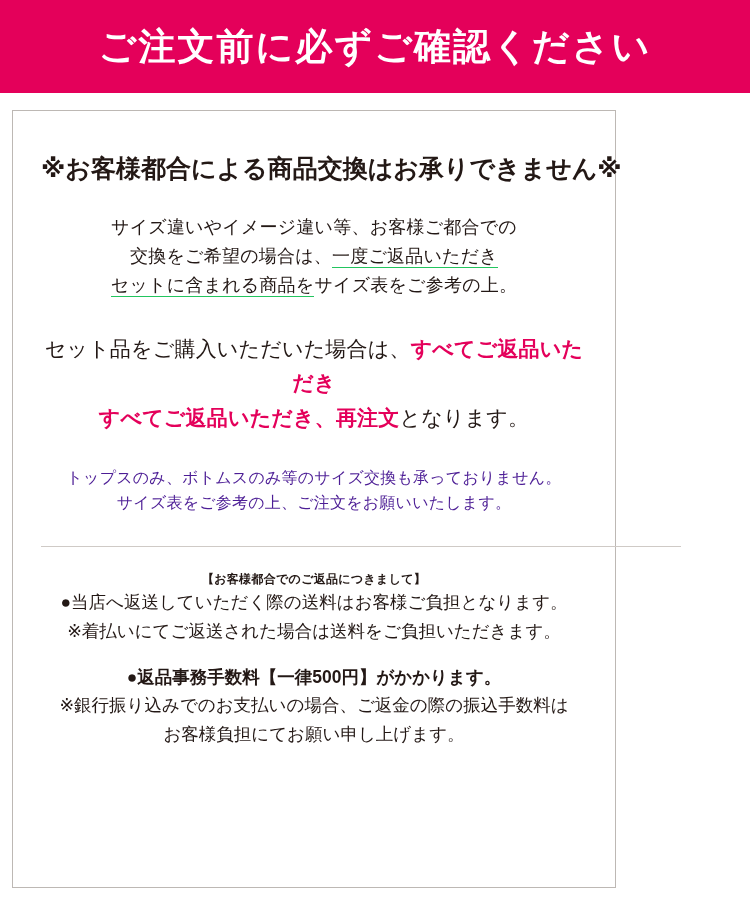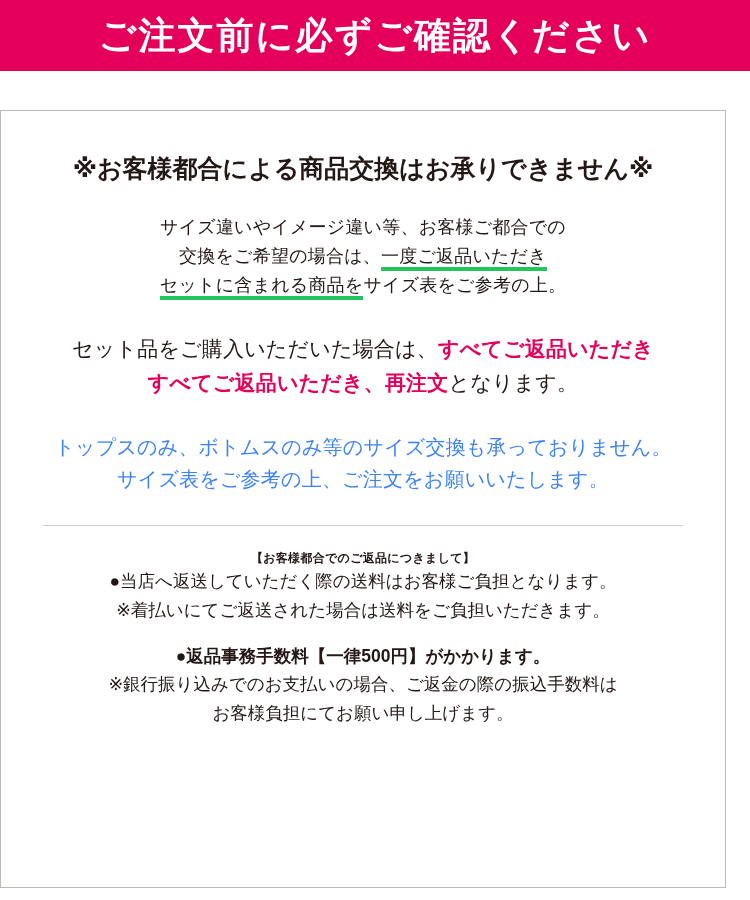--- a/index.html
+++ b/index.html
@@ -17,41 +17,41 @@
   .page {
     position: relative;
     width: 750px;
     height: 900px;
     box-sizing: border-box;
   }
 
   
   .banner {
     width: 750px;
-    height: 71px;
+    height: 93px;
     background: #e4005a;
     display: flex;
     align-items: center;
     justify-content: center;
   }
   .banner-title {
     color: #ffffff;
     font-size: 37px;
     font-weight: bold;
     letter-spacing: 2px;
     line-height: 1;
     white-space: nowrap;
   }
 
   
   .notice-box {
     position: absolute;
     top: 110px;
-    left: 0;
-    width: 726px;
+    left: 12px;
+    width: 604px;
     height: 778px;
     box-sizing: border-box;
     border: 1px solid #bdb8b4;
     background: #ffffff;
   }
 
   .inner {
     padding: 42px 28px 0 28px;
     text-align: center;
   }
@@ -69,44 +69,44 @@
   
   .para1 {
     margin-top: 30px;
     font-size: 18px;
     line-height: 1.62;
     color: #231815;
     letter-spacing: 0.2px;
   }
   .para1 .line { display: block; }
   .underline-pink {
-    border-bottom: 4px solid #22c55e;
+    border-bottom: 1px solid #22c55e;
     padding-bottom: 1px;
   }
 
   
   .para2 {
     margin-top: 32px;
     font-size: 21px;
     line-height: 1.62;
     color: #231815;
     letter-spacing: 0.2px;
   }
   .para2 .line { display: block; }
   .pink-bold {
     color: #e4005a;
     font-weight: bold;
   }
 
   
   .para3 {
     margin-top: 30px;
-    font-size: 20px;
+    font-size: 16px;
     line-height: 1.62;
-    color: #3b82f6;
+    color: #4c1d95;
     letter-spacing: 0.2px;
   }
   .para3 .line { display: block; }
 
   
   .divider {
     margin: 30px auto 0 auto;
     width: 640px;
     height: 1px;
     background: #cfcac6;

